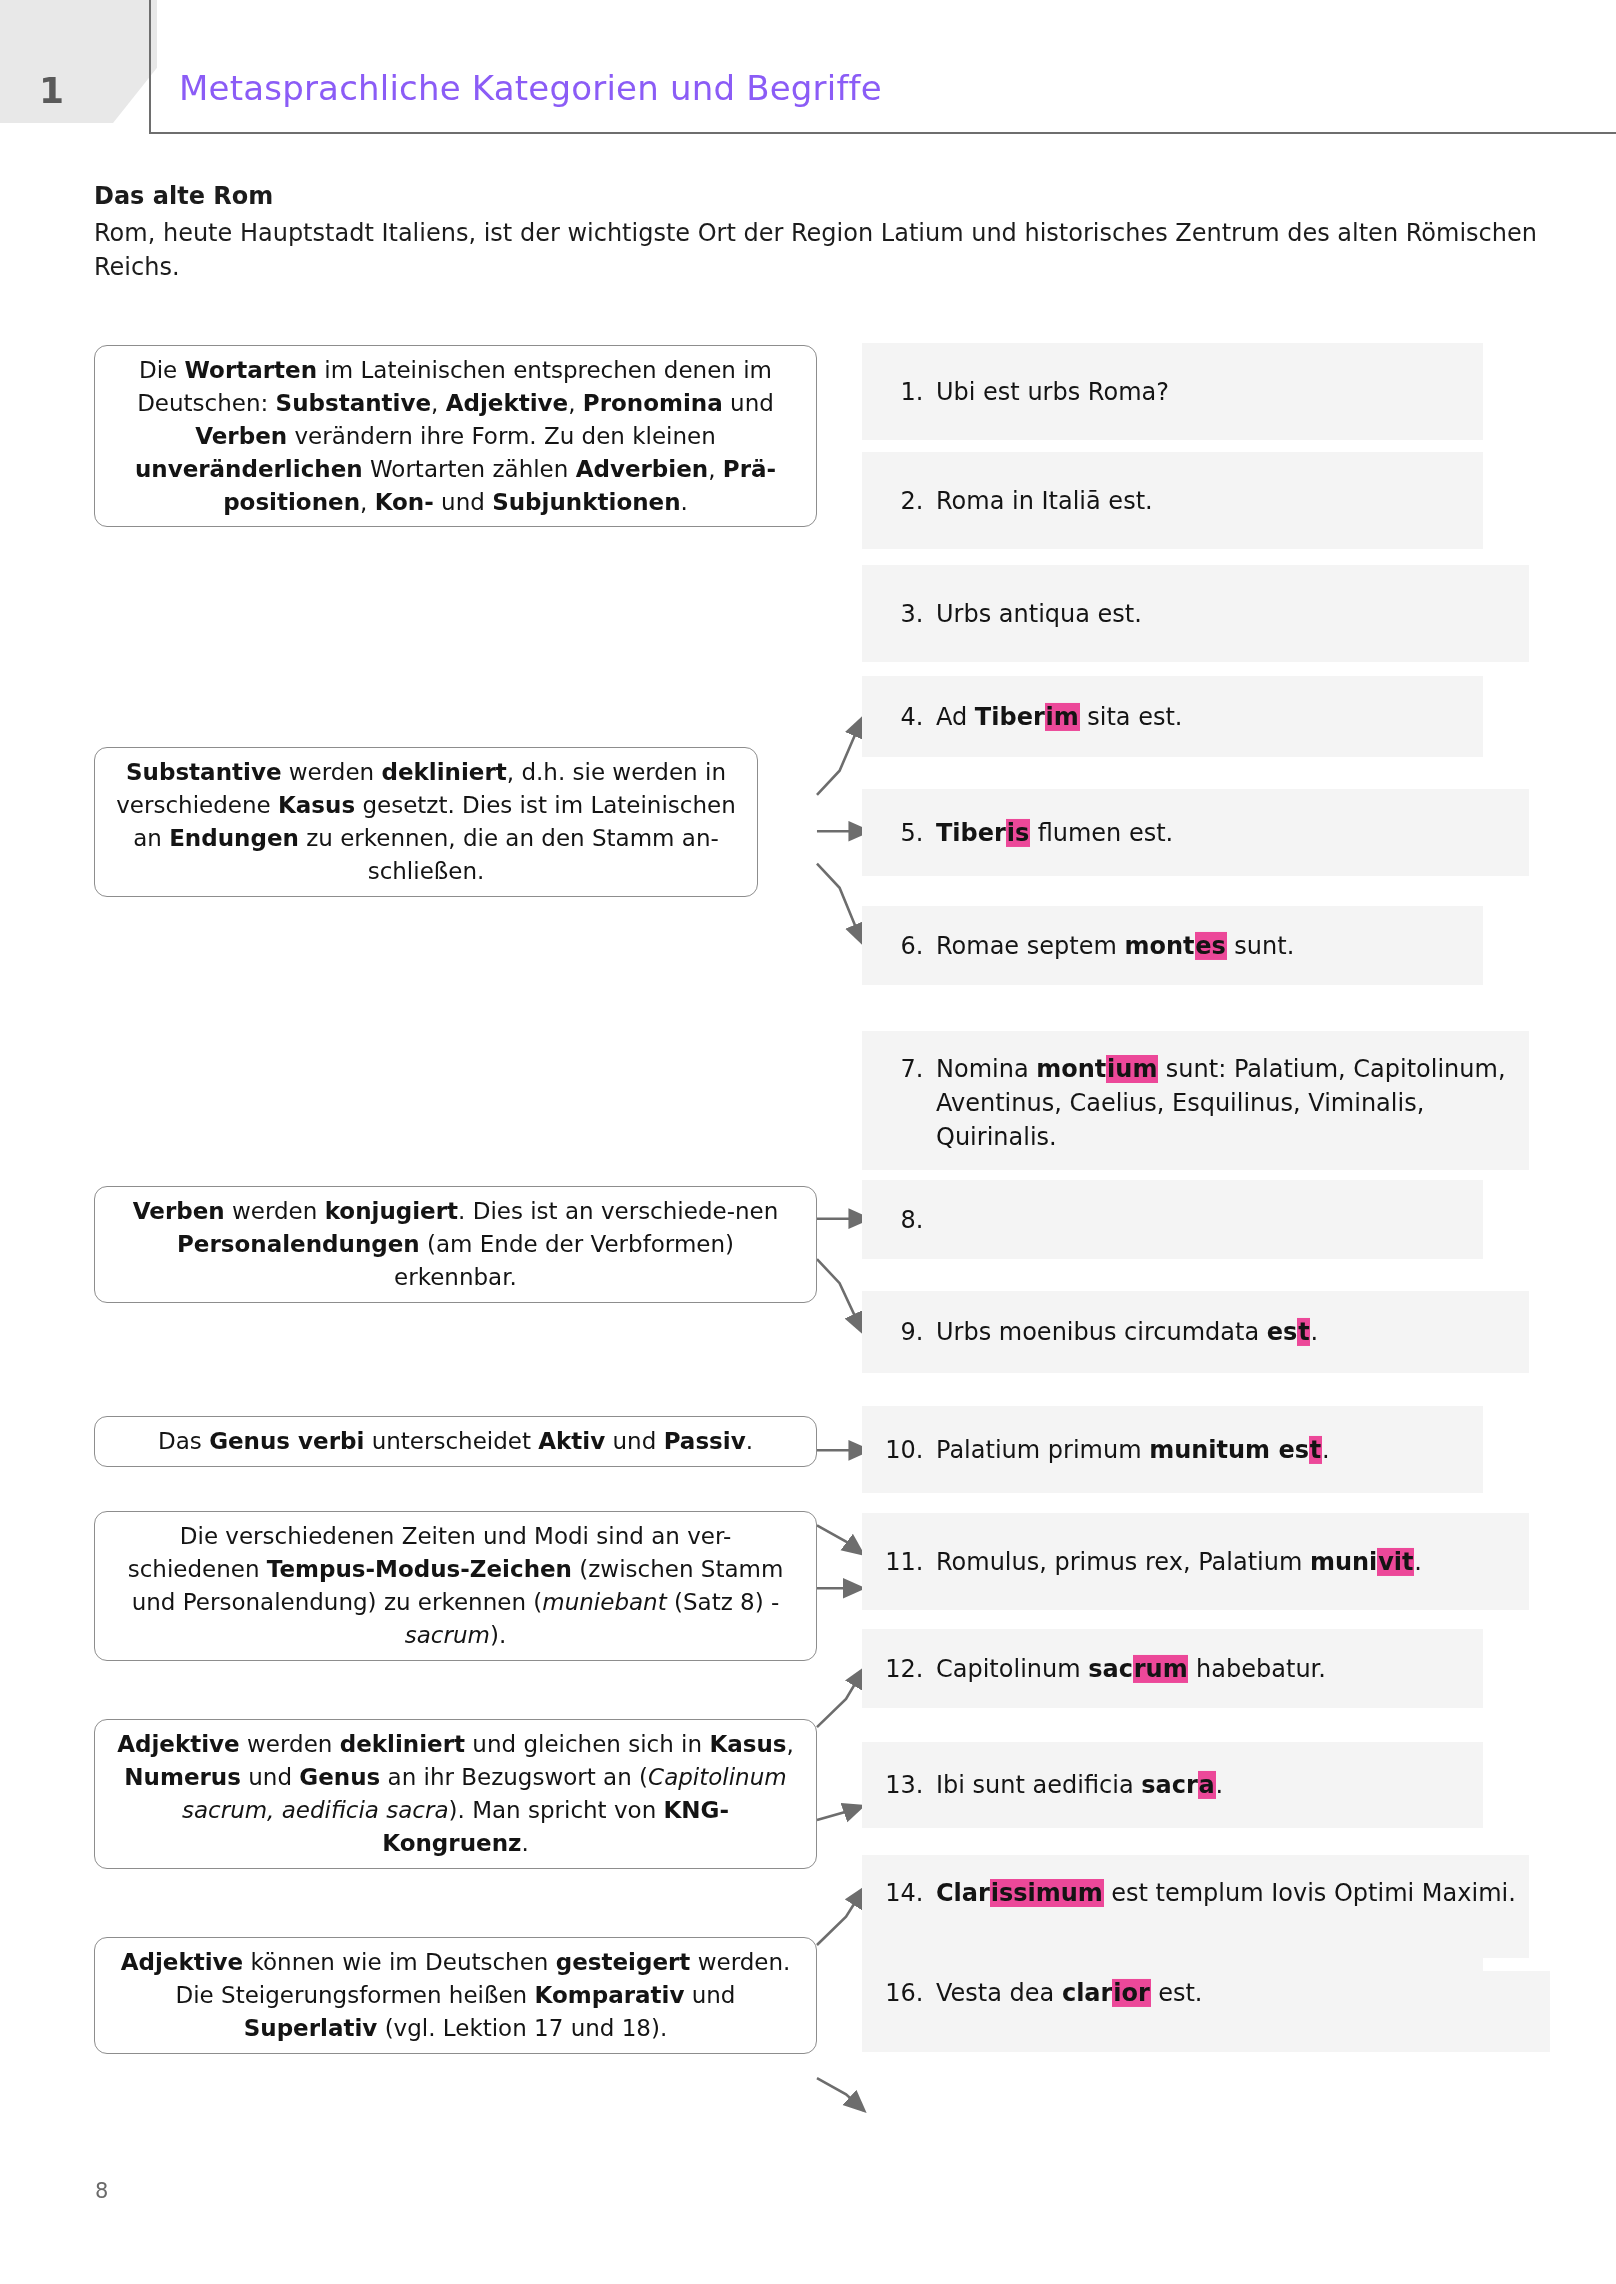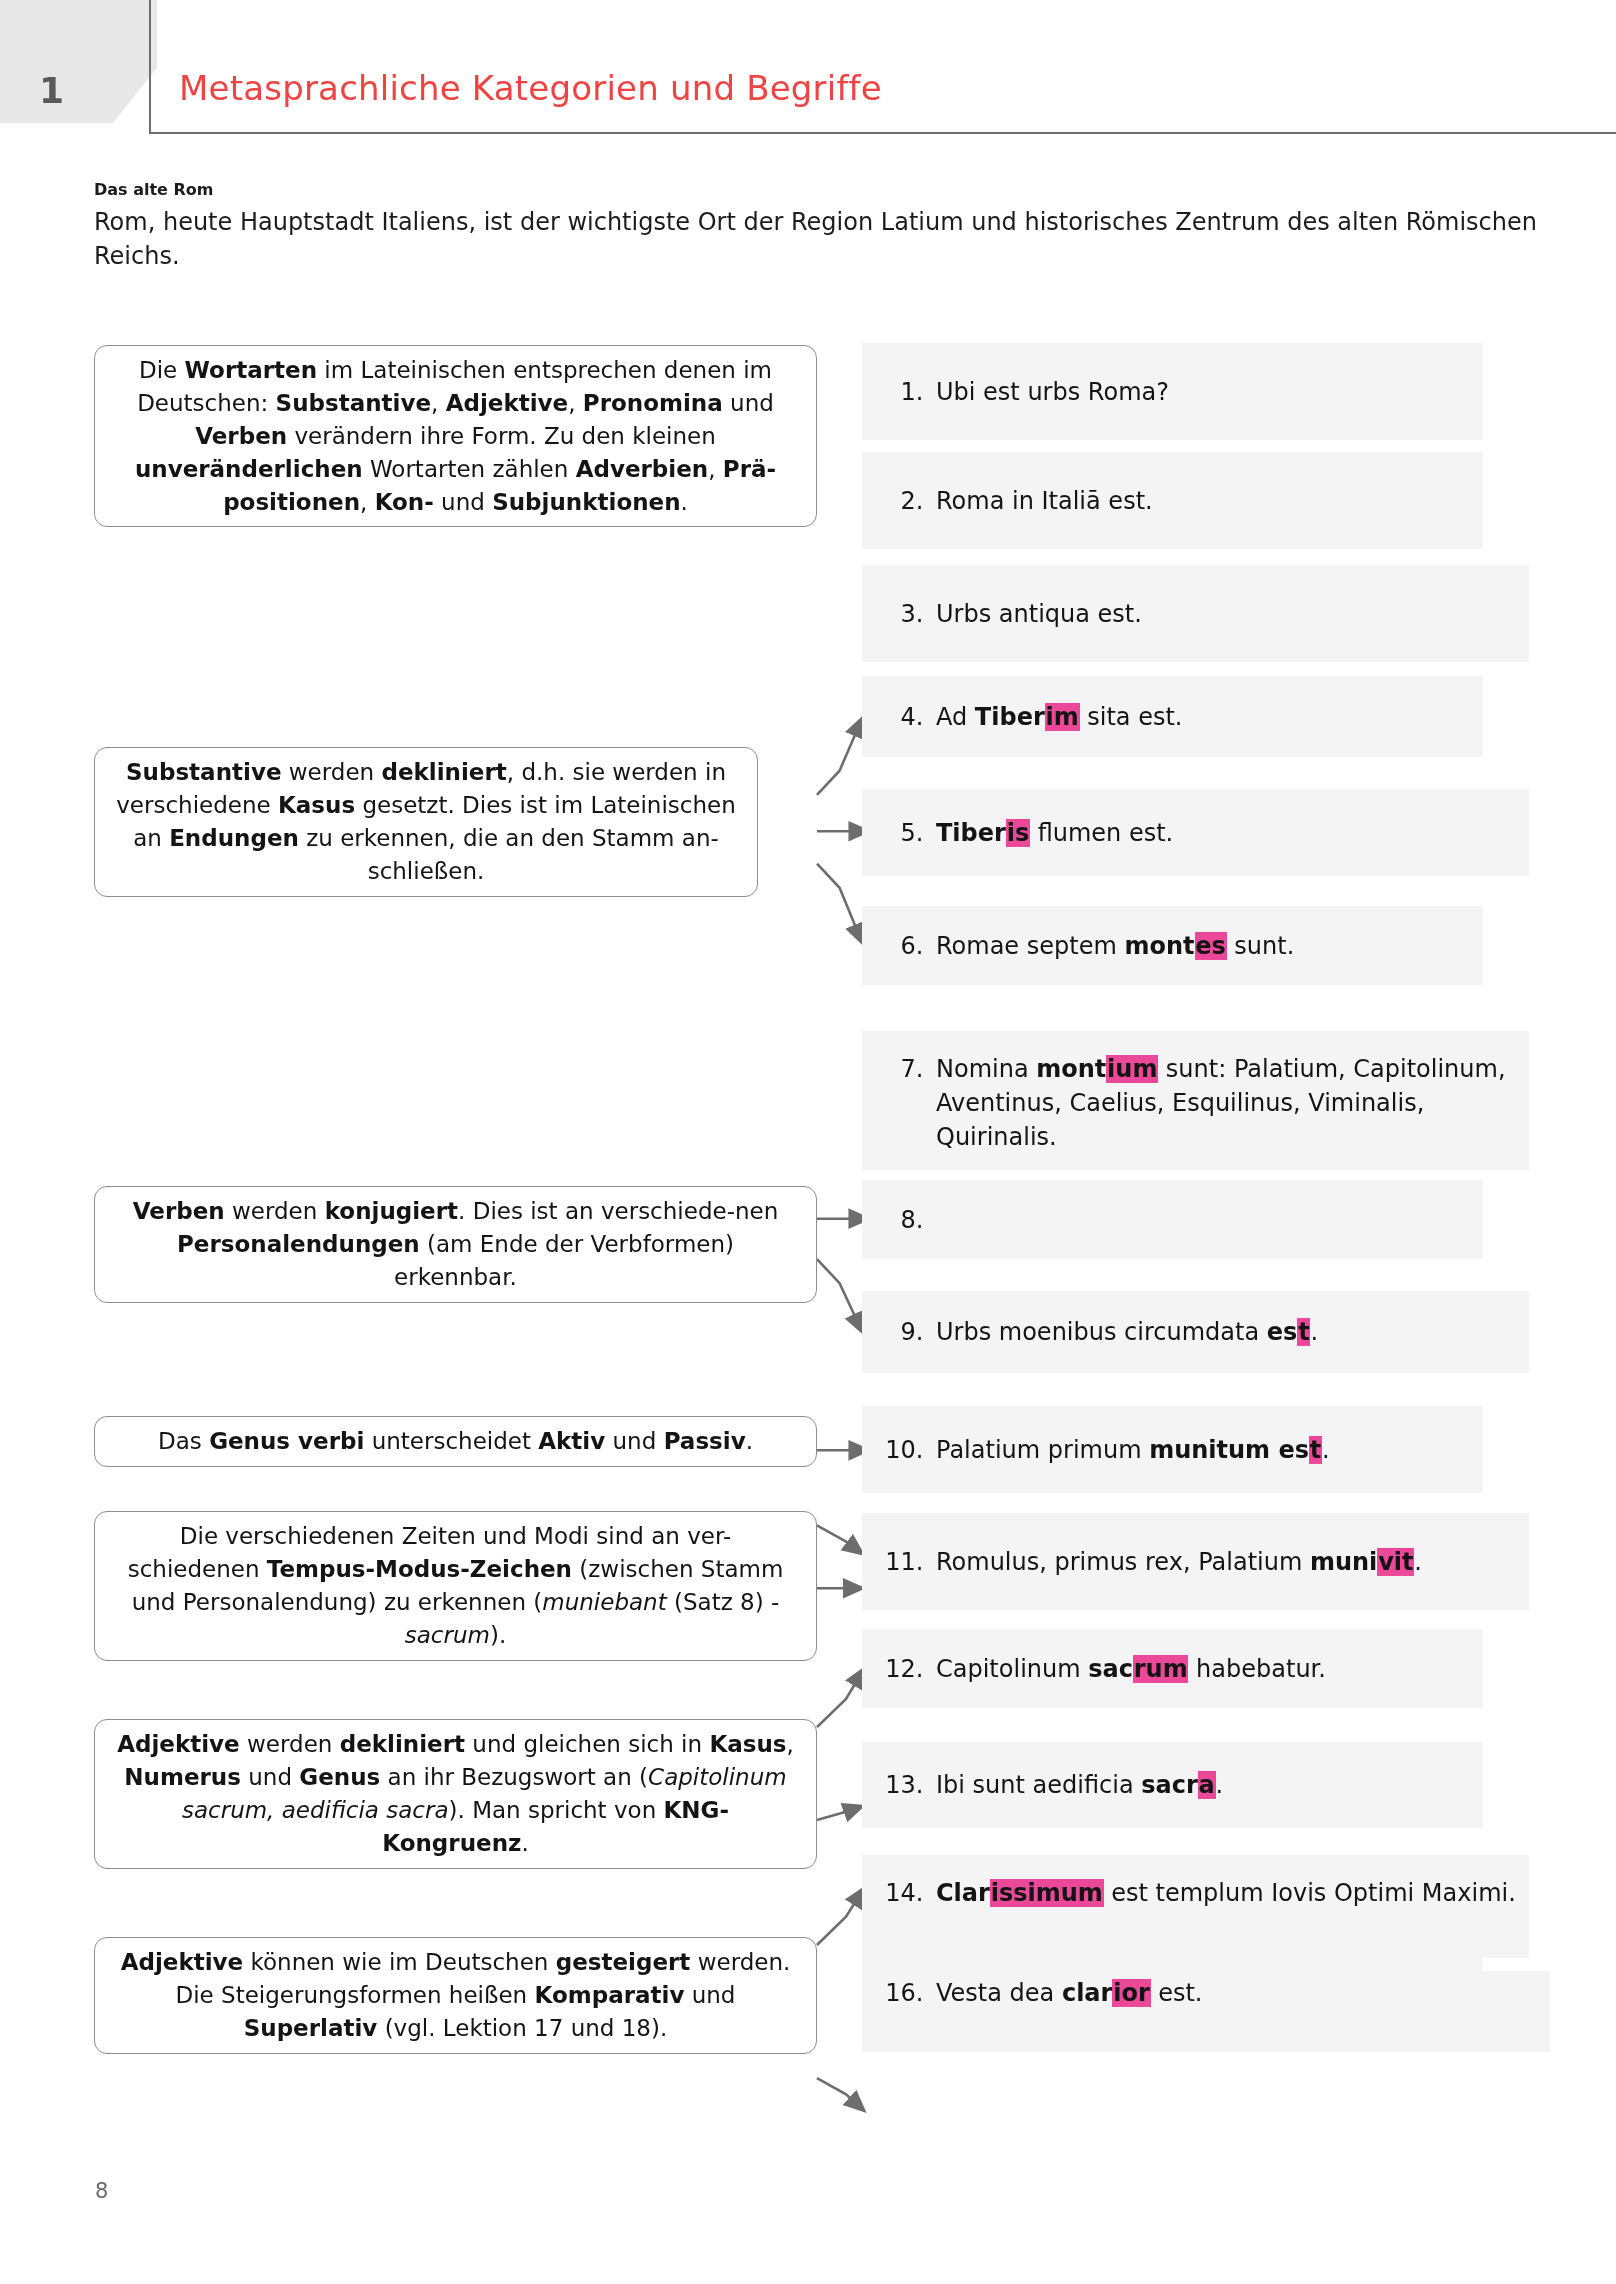--- a/index.html
+++ b/index.html
@@ -37,21 +37,21 @@
     font-size: 36px;
     font-weight: bold;
     color: #5a5a5a;
     line-height: 1;
   }
   .header-title {
     position: absolute;
     left: 179px;
     top: 68px;
     font-size: 34px;
-    color: #ef4444;
+    color: #8b5cf6;
     font-weight: normal;
     letter-spacing: 0.2px;
   }
   .header-rule {
     position: absolute;
     left: 149px;
     right: 0;
     top: 132px;
     height: 2.4px;
     background: #6e6e6e;
@@ -72,21 +72,21 @@
     top: 179px;
     width: 1445px;
     font-size: 24px;
     line-height: 1.42;
     color: #1c1c1c;
   }
   .intro .intro-title {
     font-weight: bold;
     display: block;
     margin-bottom: 3.2px;
-    font-size: 16px;
+    font-size: 24px;
   }
 
   
   .content {
     position: absolute;
     left: 0;
     top: 0;
     width: 1617px;
     height: 2284px;
   }

